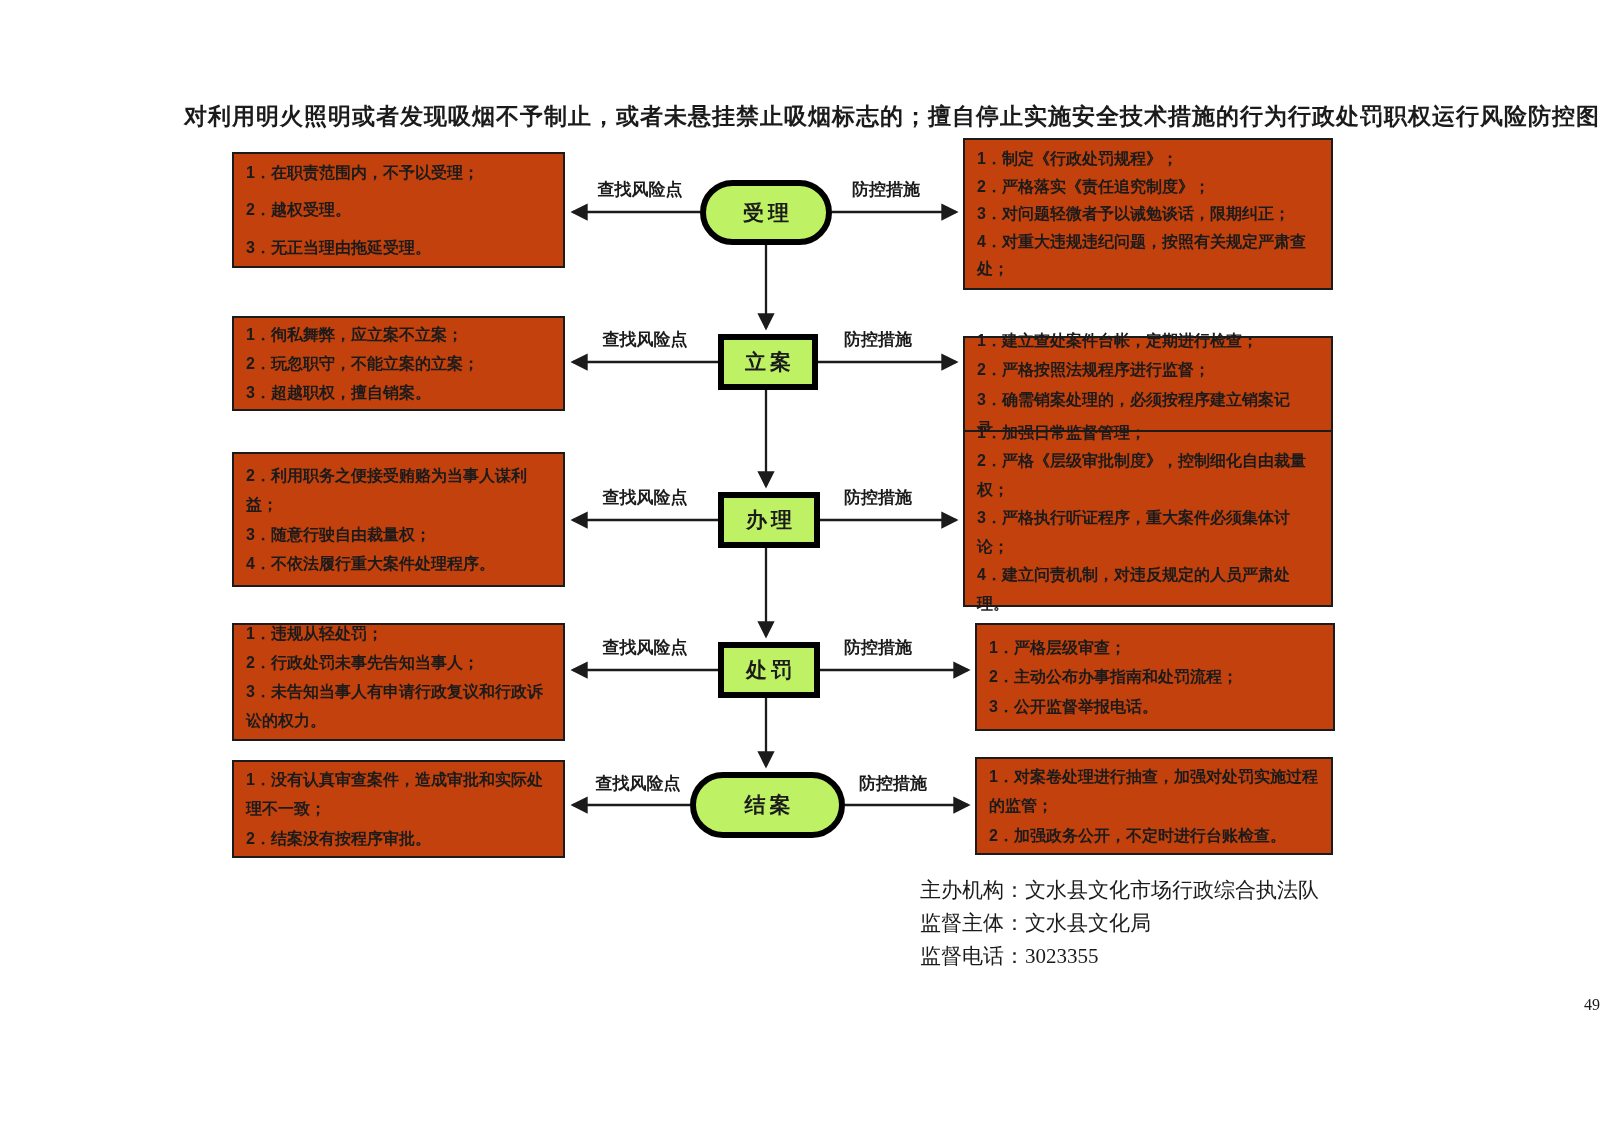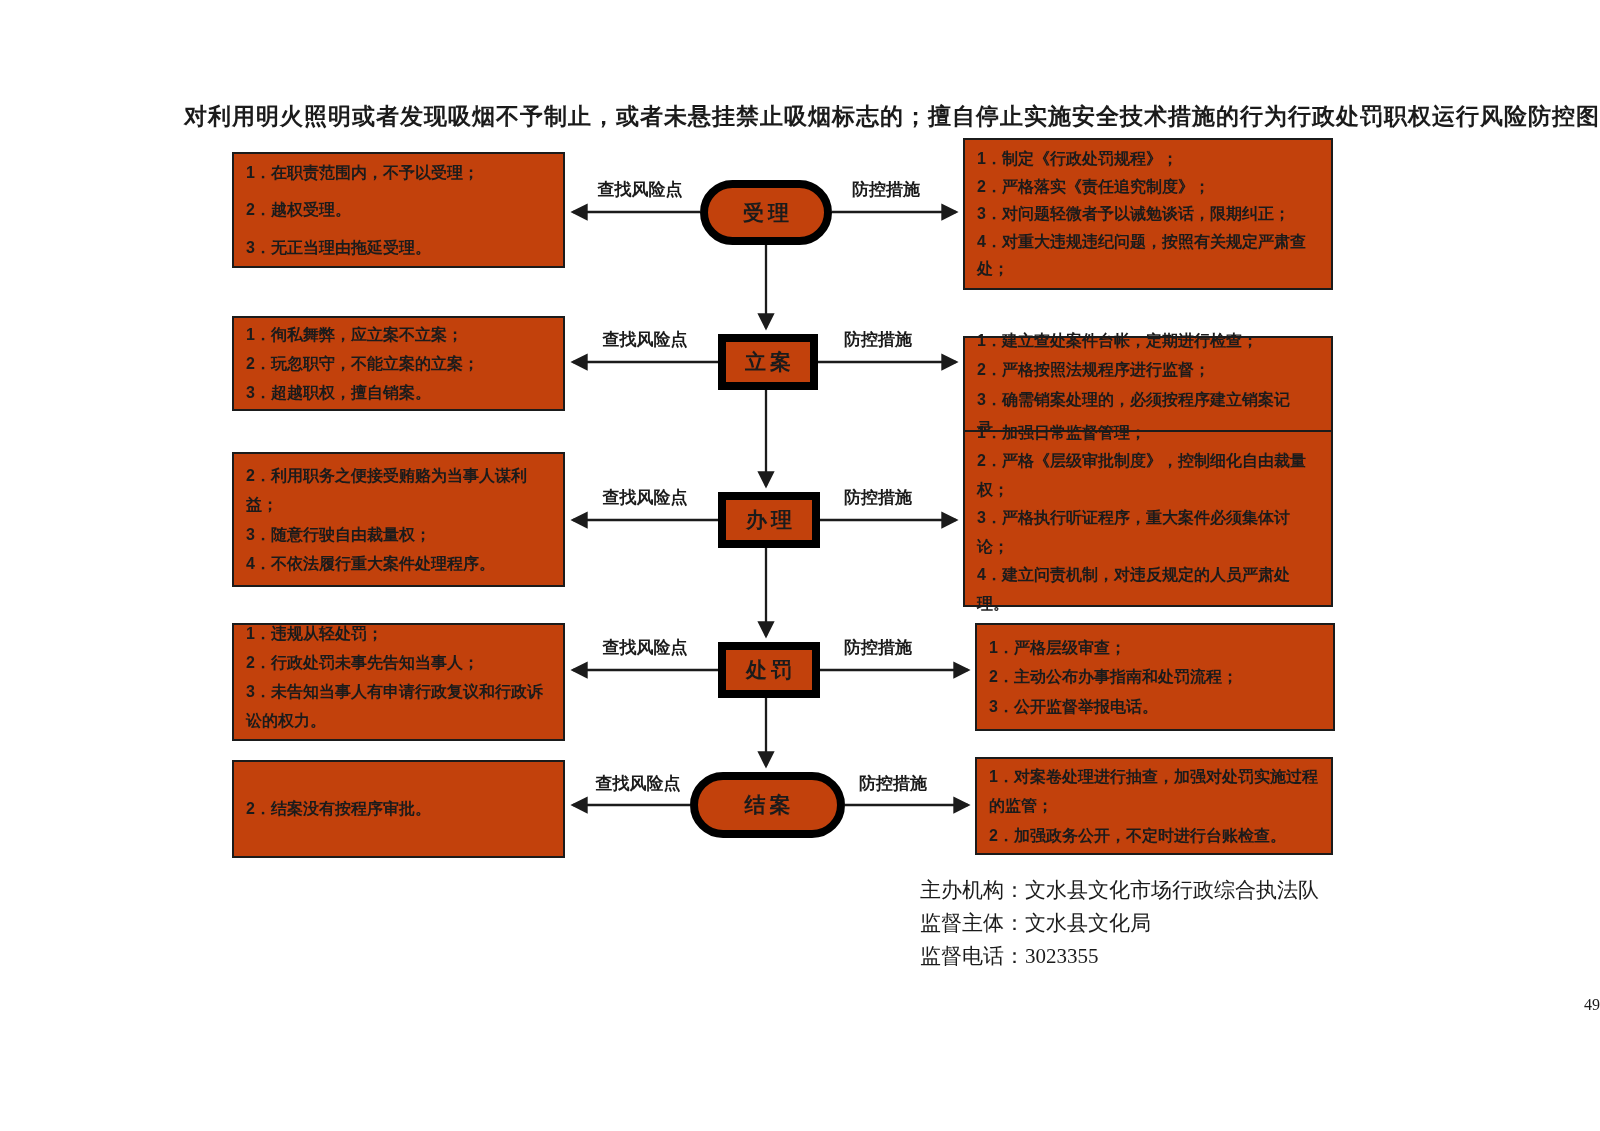--- a/index.html
+++ b/index.html
@@ -13,21 +13,21 @@
     letter-spacing:1px; white-space:nowrap;
   }
   .arrows { position:absolute; top:0; left:0; width:1600px; height:1131px; }
   .box {
     position:absolute; border:2px solid #1b1b1b; background:#c2410c;
     box-sizing:border-box; display:flex; flex-direction:column; justify-content:center;
     padding:4px 12px; font-size:16px; font-weight:600; line-height:1.82;
   }
   .box .item { width:100%; }
   .node {
-    position:absolute; border:8px solid #000000; background:#c2410c;
+    position:absolute; border:6px solid #000000; background:#bef264;
     box-sizing:border-box; display:flex; align-items:center; justify-content:center;
     font-size:21px; font-weight:600; letter-spacing:4px; text-indent:4px;
   }
   .stadium { border-radius:34px; }
   .edge-label {
     position:absolute; transform:translateX(-50%); white-space:nowrap;
     font-size:17px; font-weight:600;
   }
   .footer {
     position:absolute; left:920px; top:874px; font-family:"Liberation Serif", serif;
@@ -133,20 +133,21 @@
   </div>
   <div class="box" style="left:975px;top:623px;width:360px;height:108px;">
     <div class="item">1．严格层级审查；</div>
     <div class="item">2．主动公布办事指南和处罚流程；</div>
     <div class="item">3．公开监督举报电话。</div>
   </div>
   <div class="edge-label" style="left:645px;top:636px;">查找风险点</div>
   <div class="edge-label" style="left:878px;top:636px;">防控措施</div>
 
   <div class="box" style="left:232px;top:760px;width:333px;height:98px;">
+    <div class="item">1．没有认真审查案件，造成审批和实际处理不一致；</div>
     <div class="item">2．结案没有按程序审批。</div>
   </div>
   <div class="node stadium" style="left:690px;top:772px;width:155px;height:66px;">
     <span>结案</span>
   </div>
   <div class="box" style="left:975px;top:757px;width:358px;height:98px;">
     <div class="item">1．对案卷处理进行抽查，加强对处罚实施过程的监管；</div>
     <div class="item">2．加强政务公开，不定时进行台账检查。</div>
   </div>
   <div class="edge-label" style="left:638px;top:772px;">查找风险点</div>

